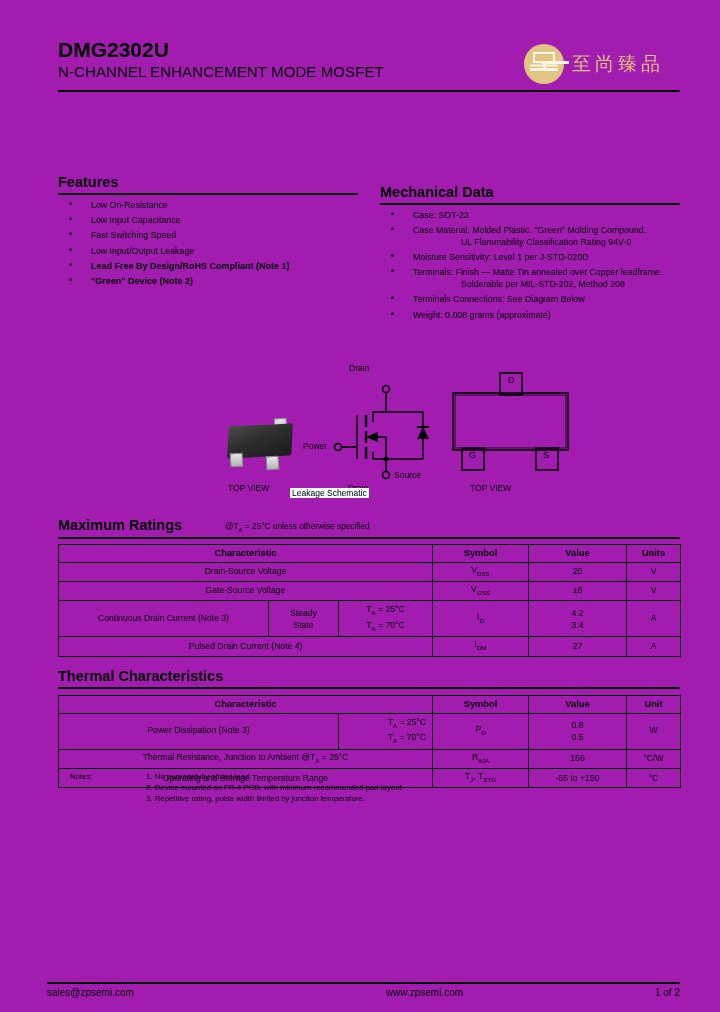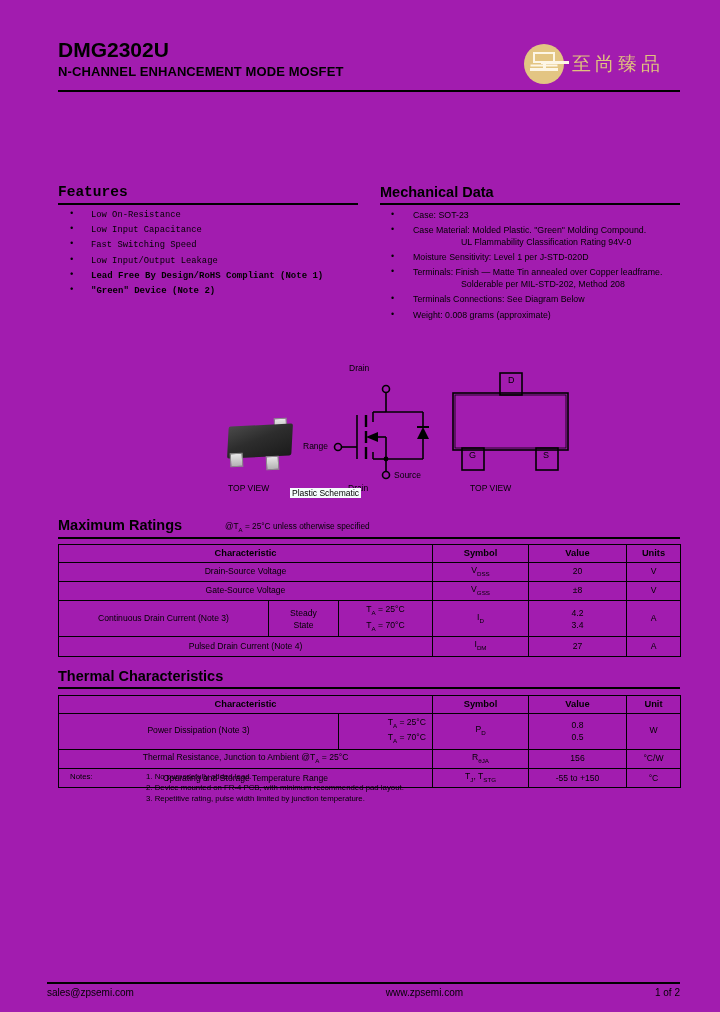--- a/index.html
+++ b/index.html
@@ -30,22 +30,22 @@
     width: 622px;
   }
   .part-number {
     font-size: 21px;
     font-weight: bold;
     letter-spacing: 0px;
     line-height: 24px;
     margin: 0;
   }
   .part-subtitle {
-    font-size: 13px;
-    font-weight: bold;
+    font-size: 15px;
+    font-weight: normal;
     line-height: 16px;
     margin: 2px 0 16px 0;
     letter-spacing: 0.1px;
   }
   .header-rule {
     position: absolute;
     left: 58px; top: 90px;
     width: 622px;
     height: 2px;
     background: #000;
@@ -248,21 +248,21 @@
 
   <div class="logo-wrap">
     <div class="logo-mark">
       <div class="logo-bar-v"></div>
     </div>
     <div class="logo-text">至尚臻品</div>
   </div>
 
   <div class="header-rule"></div>
 
-  <div class="section-col" style="left:58px; top:184px; width:300px;font-family:Liberation Mono, monospace;">
+  <div class="section-col" style="left:58px; top:174px; width:300px;">
     <div class="sec-title">Features</div>
     <div class="sec-rule"></div>
     <ul class="bullets">
       <li><span>Low On-Resistance</span></li>
       <li><span>Low Input Capacitance</span></li>
       <li><span>Fast Switching Speed</span></li>
       <li><span>Low Input/Output Leakage</span></li>
       <li class="bold"><span>Lead Free By Design/RoHS Compliant (Note 1)</span></li>
       <li class="bold"><span>"Green" Device (Note 2)</span></li>
     </ul>
@@ -334,23 +334,23 @@
       <circle cx="53" cy="108" r="3.5" fill="none" stroke="#000" stroke-width="1.6"></circle>
 
       <line x1="90" y1="45" x2="90" y2="60" stroke="#000" stroke-width="1.6"></line>
       <polygon points="84,72 96,72 90,60" fill="#000"></polygon>
       <line x1="84" y1="60" x2="96" y2="60" stroke="#000" stroke-width="2"></line>
       <line x1="90" y1="72" x2="90" y2="92" stroke="#000" stroke-width="1.6"></line>
       <line x1="53" y1="92" x2="90" y2="92" stroke="#000" stroke-width="1.6"></line>
     </svg>
     <div class="dia-caption" style="left:290px; top:128px;">Drain</div>
     <div class="dia-caption" style="left:291px; top:8px;">Drain</div>
-    <div class="dia-caption" style="left:245px; top:86px;">Range</div>
+    <div class="dia-caption" style="left:245px; top:86px;">Power</div>
     <div class="dia-caption" style="left:336px; top:115px;">Source</div>
-    <div class="dia-caption" style="left:232px; top:133px; background:#f5fcfc; padding:0 2px;">Plastic Schematic</div>
+    <div class="dia-caption" style="left:232px; top:133px; background:#f5fcfc; padding:0 2px;">Leakage Schematic</div>
 
     <svg width="160" height="115" style="position:absolute; left:370px; top:10px;">
       <rect x="25" y="28" width="115" height="57" fill="none" stroke="#000" stroke-width="1.6"></rect>
       <rect x="27" y="30" width="111" height="53" fill="none" stroke="#000" stroke-width="0.8"></rect>
 
       <rect x="72" y="8" width="22" height="22" fill="none" stroke="#000" stroke-width="1.6"></rect>
 
       <rect x="34" y="83" width="22" height="22" fill="none" stroke="#000" stroke-width="1.6"></rect>
 
       <rect x="108" y="83" width="22" height="22" fill="none" stroke="#000" stroke-width="1.6"></rect>

